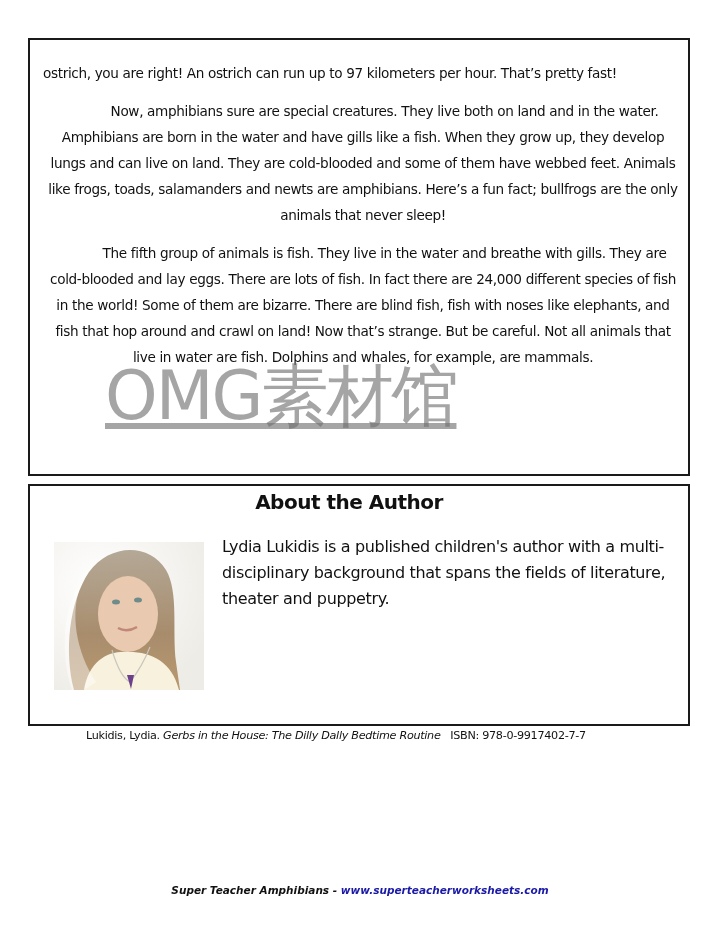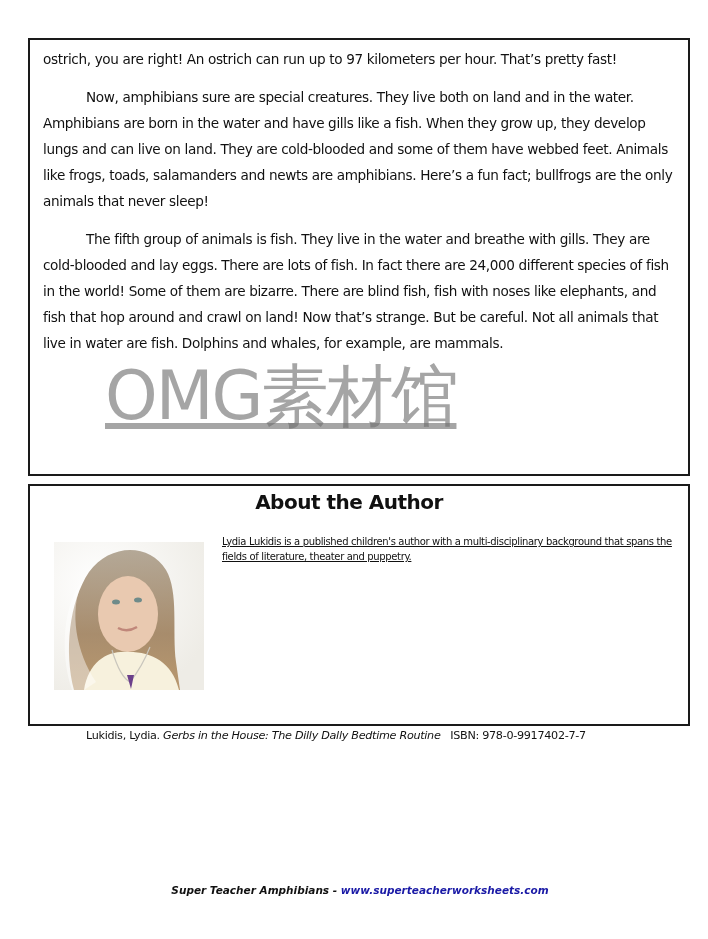--- a/index.html
+++ b/index.html
@@ -1,34 +1,34 @@
 <!DOCTYPE html>
 <html><head>
 <meta charset="utf-8">
 <style>
   html, body { margin: 0; padding: 0; background: #ffffff; }
   body { width: 708px; height: 939px; position: relative; overflow: hidden;
          font-family: "DejaVu Sans", sans-serif; color: #111; }
   .box { position: absolute; border: 2px solid #1a1a1a; box-sizing: border-box; background: #fff; }
   #story-box { left: 28px; top: 38px; width: 662px; height: 438px; }
   #author-box { left: 28px; top: 484px; width: 662px; height: 242px; padding-left: 40px; }
-  .story-text { position: absolute; left: 13px; top: 6px; width: 640px;
+  .story-text { position: absolute; left: 13px; top: 20px; width: 640px;
                 font-size: 13.6px; line-height: 26px; letter-spacing: -0.35px; word-spacing: 0px; }
   .story-text p { margin: 0 0 12px 0; }
-  .story-text p.indent { text-indent: 43px; }
+  .story-text p.indent { text-indent: 43px; text-align: center; }
   .watermark { position: absolute; left: 105px; top: 352px; font-size: 67px; line-height: 88px;
                color: rgba(110,110,110,0.62); font-family: "DejaVu Sans", sans-serif; letter-spacing: -2px;
                pointer-events: none; white-space: nowrap; text-decoration: underline; }
   .author-title { position: absolute; left: 0; top: 4px; width: 100%; padding-left: 0; text-align: center;
                   font-size: 20px; font-weight: bold; letter-spacing: -0.5px; }
   .author-title span { display: inline-block; margin-left: -20px; }
   .photo { position: absolute; left: 24px; top: 56px; width: 150px; height: 148px; overflow: hidden;
            background: #f6f4ef; }
-  .author-bio { position: absolute; left: 192px; top: 48px; width: 460px; font-size: 10px; line-height: 15px;
-                letter-spacing: -0.35px; text-decoration: underline; }
+  .author-bio { position: absolute; left: 192px; top: 48px; width: 460px; font-size: 16px; line-height: 26px;
+                letter-spacing: -0.35px; }
   .author-bio p { margin: 0 0 6px 0; }
   .citation { position: absolute; left: 56px; top: 214px; font-size: 11.2px; letter-spacing: -0.3px; white-space: nowrap; margin-top: 29px; }
   .footer { position: absolute; left: 0; top: 884px; width: 720px; text-align: center; font-size: 10.5px;
             font-weight: bold; font-style: italic; }
   .footer a { color: #1a1aa6; }
 </style>
 </head>
 <body>
 
 <div class="box" id="story-box">

